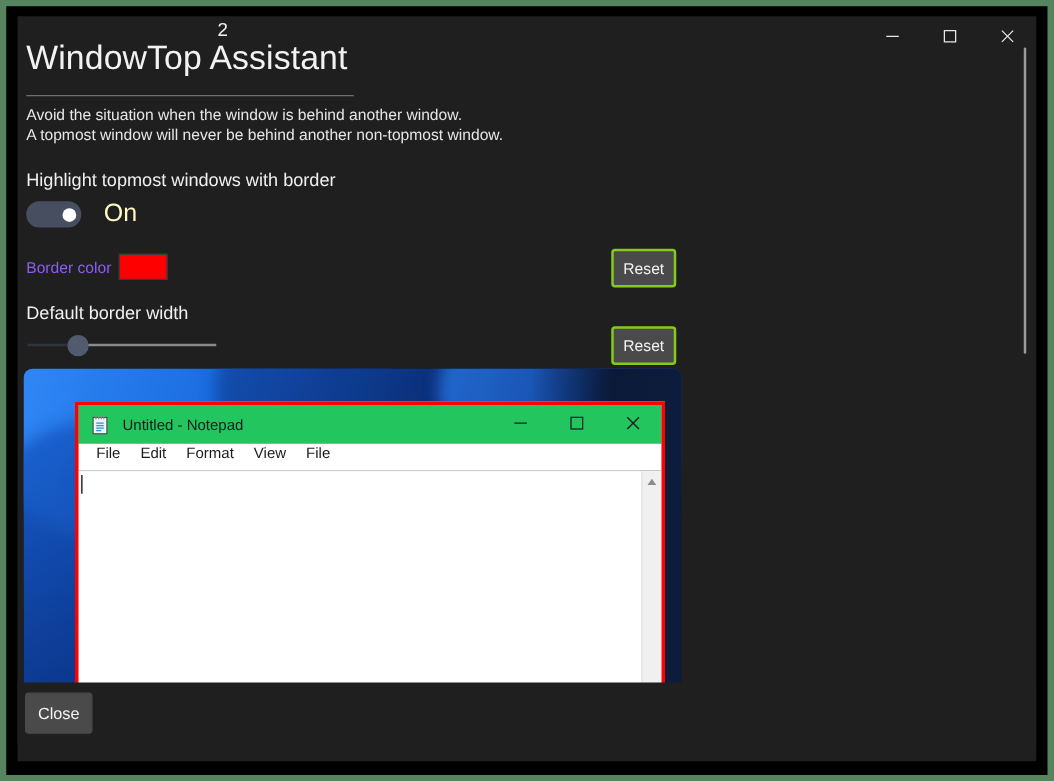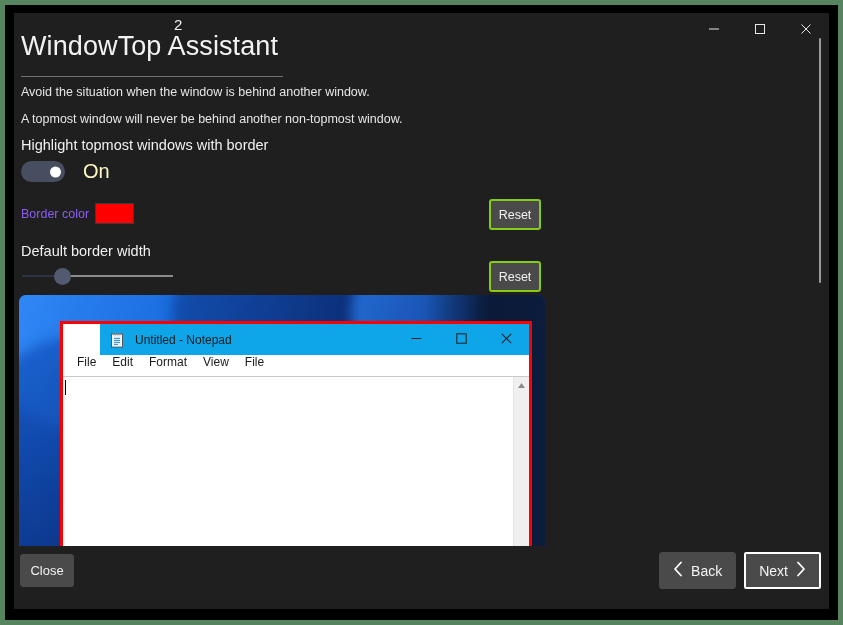--- a/index.html
+++ b/index.html
@@ -83,21 +83,21 @@
 
   .desc-line {
     position: absolute;
     left: 7px;
     font-size: 12.5px;
     color: #e6e6e6;
     white-space: nowrap;
     line-height: 16px;
   }
   #desc-1 { top: 71px; }
-  #desc-2 { top: 98px; }
+  #desc-2 { top: 87px; }
 
   #highlight-label {
     position: absolute;
     left: 7px; top: 124px;
     font-size: 14.5px;
     color: #f0f0f0;
     white-space: nowrap;
   }
 
   
@@ -272,24 +272,23 @@
     width: 472px; height: 258px;
     background: #ffffff;
     border: 3px solid #ff0000;
     display: flex;
     flex-direction: column;
   }
   #np-titlebar {
     height: 31px;
     display: flex;
     align-items: center;
-    background: #0ea5e9;
+    background: #22c55e;
     flex: 0 0 auto;
     position: relative;
-    margin-left: 37px;
   }
   #np-icon {
     margin-left: 9px;
     width: 16px; height: 16px;
     display: block;
   }
   #np-title {
     margin-left: 10px;
     font-size: 12px;
     color: #1b1b1b;
@@ -567,34 +566,16 @@
 
       </div>
     </div>
 
     <div id="content-scrollbar">
       <div id="content-scroll-thumb"></div>
     </div>
 
     <div id="footer">
       <button id="close-btn">Close</button>
-      <div id="nav-btns">
-        <button id="back-btn">
-          <span class="chev">
-            <svg width="11" height="16" viewBox="0 0 11 16">
-              <polyline points="8,1.5 2,8 8,14.5" fill="none" stroke="#ffffff" stroke-width="1.8" stroke-linecap="round" stroke-linejoin="round"></polyline>
-            </svg>
-          </span>
-          <span>Back</span>
-        </button>
-        <button id="next-btn">
-          <span>Next</span>
-          <span class="chev">
-            <svg width="11" height="16" viewBox="0 0 11 16">
-              <polyline points="3,1.5 9,8 3,14.5" fill="none" stroke="#ffffff" stroke-width="1.8" stroke-linecap="round" stroke-linejoin="round"></polyline>
-            </svg>
-          </span>
-        </button>
-      </div>
     </div>
 
   </div>
 </div>
 
 </body></html>

